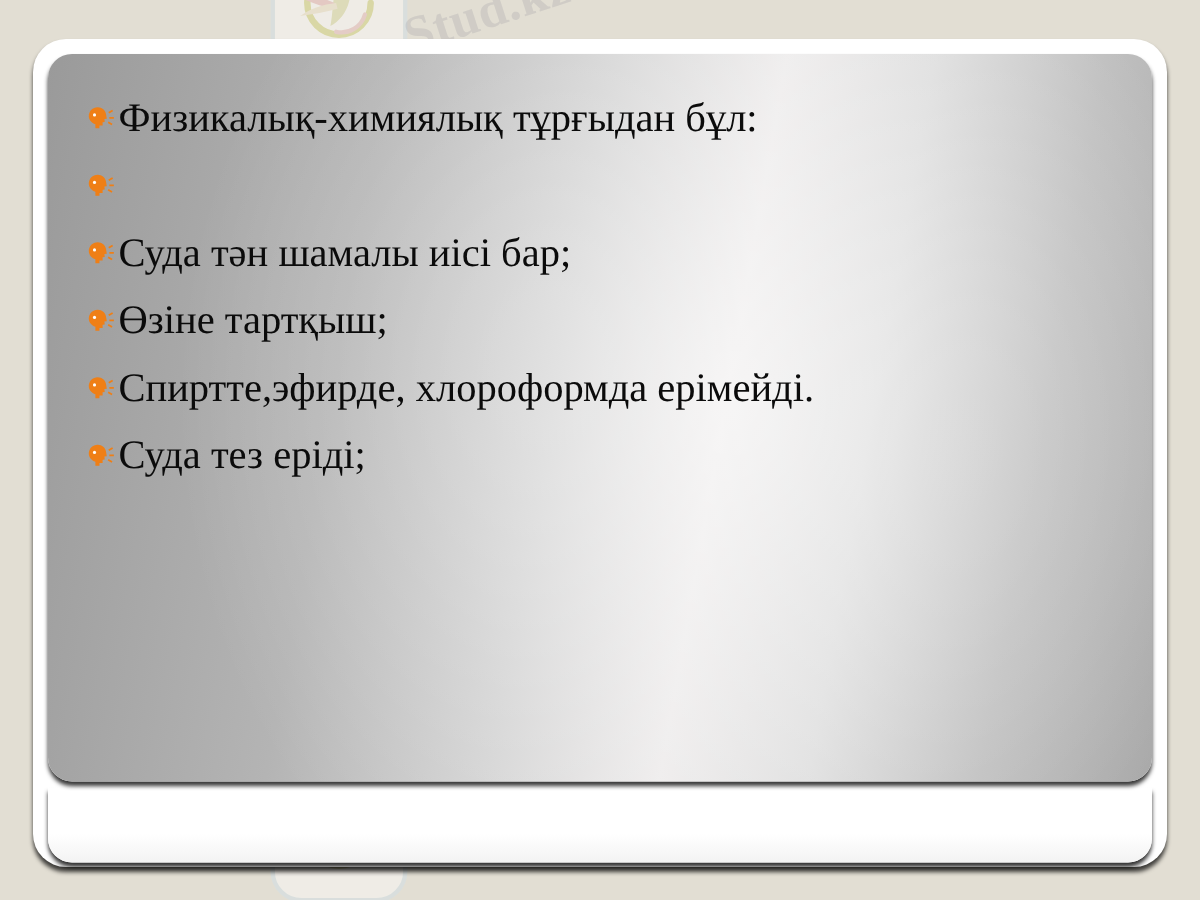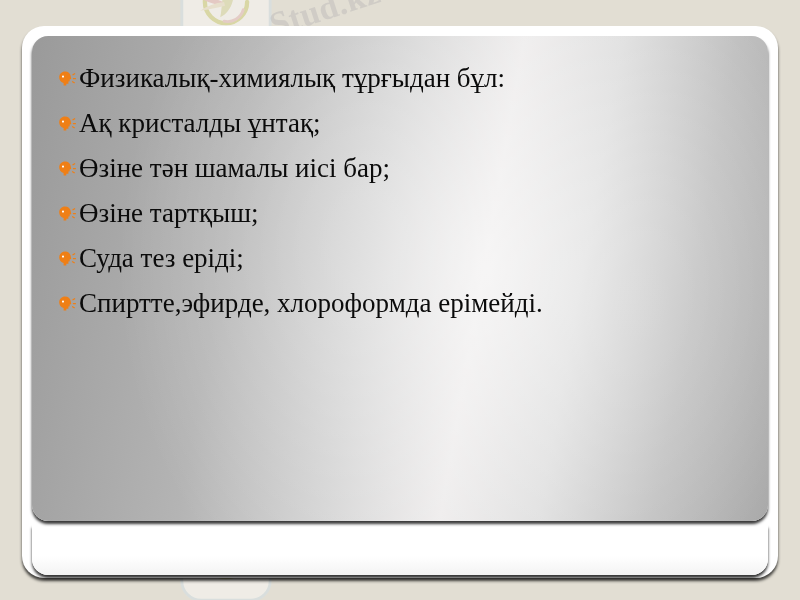--- a/index.html
+++ b/index.html
@@ -178,48 +178,47 @@
             <path fill="#ef7f16" d="M16.2 6.6l2.6-1.5.6 1.0-2.6 1.5zM16.9 10.0h3.0v1.15h-3.0zM16.4 13.0l2.6 1.5-.6 1.0-2.6-1.5z"></path>
           </svg></span>
         <span class="bullet-text">Физикалық-химиялық тұрғыдан бұл:</span>
       </li>
       <li class="bullet-row">
         <span class="bullet-icon"><svg viewBox="0 0 22 22" width="22" height="22" aria-hidden="true">
             <path fill="#ef7f16" d="M3.2 9.4c0-3.3 2.6-5.9 5.9-5.9 3.0 0 5.2 2.0 5.6 4.6l.5 3.0-1.6.3.2 1.9-1.4.2v2.2h-2.1v1.8H7.6v-2.6c-2.6-.8-4.4-3.0-4.4-5.5z"></path>
             <circle fill="#ffffff" cx="7.0" cy="8.6" r="1.05"></circle>
             <path fill="#ef7f16" d="M16.2 6.6l2.6-1.5.6 1.0-2.6 1.5zM16.9 10.0h3.0v1.15h-3.0zM16.4 13.0l2.6 1.5-.6 1.0-2.6-1.5z"></path>
           </svg></span>
-        <span class="bullet-text">Ақ кристалды ұнтақ;</span>
-      </li>
-      <li class="bullet-row">
-        <span class="bullet-icon"><svg viewBox="0 0 22 22" width="22" height="22" aria-hidden="true">
-            <path fill="#ef7f16" d="M3.2 9.4c0-3.3 2.6-5.9 5.9-5.9 3.0 0 5.2 2.0 5.6 4.6l.5 3.0-1.6.3.2 1.9-1.4.2v2.2h-2.1v1.8H7.6v-2.6c-2.6-.8-4.4-3.0-4.4-5.5z"></path>
-            <circle fill="#ffffff" cx="7.0" cy="8.6" r="1.05"></circle>
-            <path fill="#ef7f16" d="M16.2 6.6l2.6-1.5.6 1.0-2.6 1.5zM16.9 10.0h3.0v1.15h-3.0zM16.4 13.0l2.6 1.5-.6 1.0-2.6-1.5z"></path>
-          </svg></span>
-        <span class="bullet-text">Өзіне тән шамалы иісі бар;</span>
+      </li>
+      <li class="bullet-row">
+        <span class="bullet-icon"><svg viewBox="0 0 22 22" width="22" height="22" aria-hidden="true">
+            <path fill="#ef7f16" d="M3.2 9.4c0-3.3 2.6-5.9 5.9-5.9 3.0 0 5.2 2.0 5.6 4.6l.5 3.0-1.6.3.2 1.9-1.4.2v2.2h-2.1v1.8H7.6v-2.6c-2.6-.8-4.4-3.0-4.4-5.5z"></path>
+            <circle fill="#ffffff" cx="7.0" cy="8.6" r="1.05"></circle>
+            <path fill="#ef7f16" d="M16.2 6.6l2.6-1.5.6 1.0-2.6 1.5zM16.9 10.0h3.0v1.15h-3.0zM16.4 13.0l2.6 1.5-.6 1.0-2.6-1.5z"></path>
+          </svg></span>
+        <span class="bullet-text">Суда тән шамалы иісі бар;</span>
       </li>
       <li class="bullet-row">
         <span class="bullet-icon"><svg viewBox="0 0 22 22" width="22" height="22" aria-hidden="true">
             <path fill="#ef7f16" d="M3.2 9.4c0-3.3 2.6-5.9 5.9-5.9 3.0 0 5.2 2.0 5.6 4.6l.5 3.0-1.6.3.2 1.9-1.4.2v2.2h-2.1v1.8H7.6v-2.6c-2.6-.8-4.4-3.0-4.4-5.5z"></path>
             <circle fill="#ffffff" cx="7.0" cy="8.6" r="1.05"></circle>
             <path fill="#ef7f16" d="M16.2 6.6l2.6-1.5.6 1.0-2.6 1.5zM16.9 10.0h3.0v1.15h-3.0zM16.4 13.0l2.6 1.5-.6 1.0-2.6-1.5z"></path>
           </svg></span>
         <span class="bullet-text">Өзіне тартқыш;</span>
       </li>
       <li class="bullet-row">
         <span class="bullet-icon"><svg viewBox="0 0 22 22" width="22" height="22" aria-hidden="true">
             <path fill="#ef7f16" d="M3.2 9.4c0-3.3 2.6-5.9 5.9-5.9 3.0 0 5.2 2.0 5.6 4.6l.5 3.0-1.6.3.2 1.9-1.4.2v2.2h-2.1v1.8H7.6v-2.6c-2.6-.8-4.4-3.0-4.4-5.5z"></path>
             <circle fill="#ffffff" cx="7.0" cy="8.6" r="1.05"></circle>
             <path fill="#ef7f16" d="M16.2 6.6l2.6-1.5.6 1.0-2.6 1.5zM16.9 10.0h3.0v1.15h-3.0zM16.4 13.0l2.6 1.5-.6 1.0-2.6-1.5z"></path>
           </svg></span>
+        <span class="bullet-text">Спиртте,эфирде, хлороформда ерімейді.</span>
+      </li>
+      <li class="bullet-row">
+        <span class="bullet-icon"><svg viewBox="0 0 22 22" width="22" height="22" aria-hidden="true">
+            <path fill="#ef7f16" d="M3.2 9.4c0-3.3 2.6-5.9 5.9-5.9 3.0 0 5.2 2.0 5.6 4.6l.5 3.0-1.6.3.2 1.9-1.4.2v2.2h-2.1v1.8H7.6v-2.6c-2.6-.8-4.4-3.0-4.4-5.5z"></path>
+            <circle fill="#ffffff" cx="7.0" cy="8.6" r="1.05"></circle>
+            <path fill="#ef7f16" d="M16.2 6.6l2.6-1.5.6 1.0-2.6 1.5zM16.9 10.0h3.0v1.15h-3.0zM16.4 13.0l2.6 1.5-.6 1.0-2.6-1.5z"></path>
+          </svg></span>
         <span class="bullet-text">Суда тез еріді;</span>
-      </li>
-      <li class="bullet-row">
-        <span class="bullet-icon"><svg viewBox="0 0 22 22" width="22" height="22" aria-hidden="true">
-            <path fill="#ef7f16" d="M3.2 9.4c0-3.3 2.6-5.9 5.9-5.9 3.0 0 5.2 2.0 5.6 4.6l.5 3.0-1.6.3.2 1.9-1.4.2v2.2h-2.1v1.8H7.6v-2.6c-2.6-.8-4.4-3.0-4.4-5.5z"></path>
-            <circle fill="#ffffff" cx="7.0" cy="8.6" r="1.05"></circle>
-            <path fill="#ef7f16" d="M16.2 6.6l2.6-1.5.6 1.0-2.6 1.5zM16.9 10.0h3.0v1.15h-3.0zM16.4 13.0l2.6 1.5-.6 1.0-2.6-1.5z"></path>
-          </svg></span>
-        <span class="bullet-text">Спиртте,эфирде, хлороформда ерімейді.</span>
       </li>
     </ul>
 </div>
 
 </body></html>

